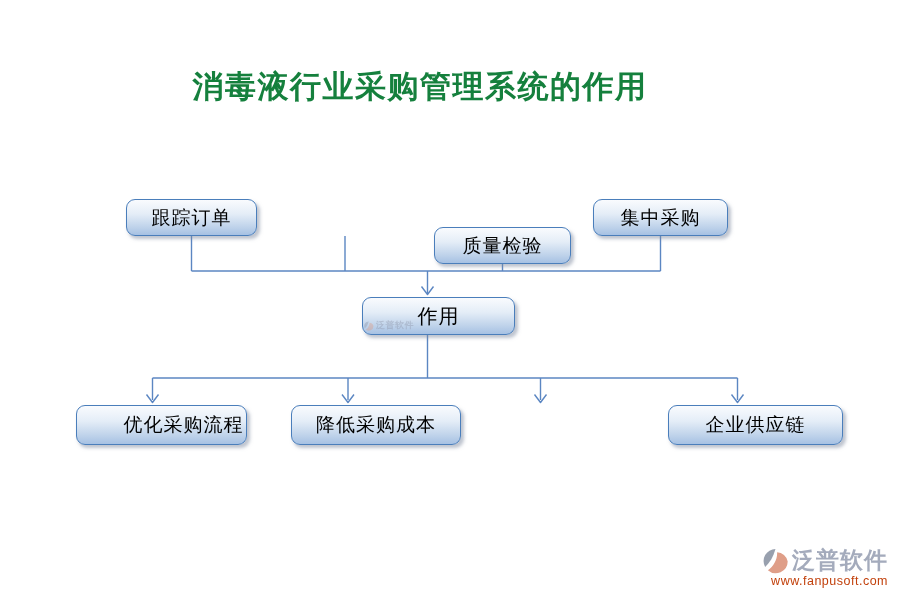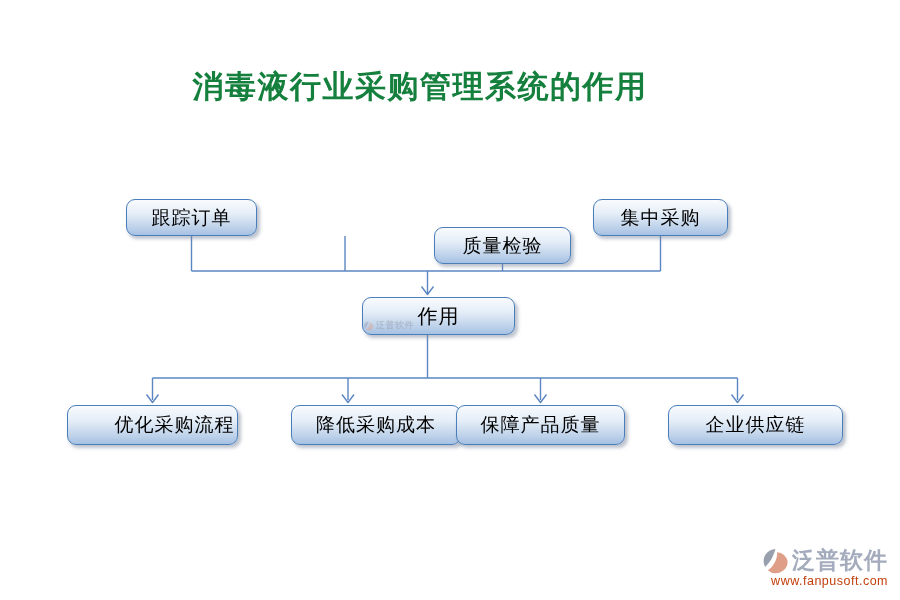--- a/index.html
+++ b/index.html
@@ -17,21 +17,21 @@
        box-shadow:2.5px 3px 3.5px rgba(125,138,160,0.50);
        display:flex;align-items:center;justify-content:center;
        font-weight:normal;color:#000;font-size:19px;letter-spacing:1px;box-sizing:border-box;}
   .box.big{font-size:20px;}
 
   #b-track  {left:126px;top:199px;width:131px;height:37px;}
   #b-central{left:280px;top:199px;width:130px;height:37px;}
   #b-quality{left:434px;top:199px;width:137px;height:37px;margin-top:28px;}
   #b-collab {left:593px;top:199px;width:135px;height:37px;}
   #b-role   {left:362px;top:297px;width:153px;height:38px;}
-  #b-opt    {left:67px; top:405px;width:171px;height:40px;padding-left:44px;}
+  #b-opt    {left:76px; top:405px;width:171px;height:40px;padding-left:44px;}
   #b-cost   {left:263px;top:405px;width:170px;height:40px;margin-left:28px;}
   #b-ensure {left:456px;top:405px;width:169px;height:40px;}
   #b-chain  {left:668px;top:405px;width:175px;height:40px;}
 
   
   #connectors{position:absolute;left:0;top:0;width:900px;height:600px;pointer-events:none;}
 
   
   .watermark{position:absolute;left:364px;top:319px;display:flex;align-items:center;
              gap:2px;opacity:0.40;font-family:"Liberation Sans","DejaVu Sans",sans-serif;}
@@ -86,21 +86,20 @@
   <div class="watermark">
     <svg width="10" height="10" viewBox="0 0 24 24">
       <path d="M11.5,1 A11,11 0 0,0 2,17.5 C6.5,13.5 9.5,8 11.5,1 Z" fill="#8d94a8"></path>
       <path d="M13,4 C13.5,10 10,17 4.5,20.5 A11,11 0 0,0 22.8,12.5 A10.5,10.5 0 0,0 13,4 Z" fill="#df9e88"></path>
     </svg>
     <span class="wm-text">泛普软件</span>
   </div>
 
   <div class="box" id="b-opt">优化采购流程</div>
   <div class="box" id="b-cost">降低采购成本</div>
-  <div class="box" id="b-ensure">保障产品质量</div>
   <div class="box" id="b-chain">企业供应链</div>
 
   <div class="logo">
     <div class="logo-row">
       <svg width="26" height="26" viewBox="0 0 24 24">
         <path d="M11.5,1 A11,11 0 0,0 2,17.5 C6.5,13.5 9.5,8 11.5,1 Z" fill="#98a0ae"></path>
         <path d="M13,4 C13.5,10 10,17 4.5,20.5 A11,11 0 0,0 22.8,12.5 A10.5,10.5 0 0,0 13,4 Z" fill="#df9e88"></path>
       </svg>
       <span class="logo-name">泛普软件</span>
     </div>

